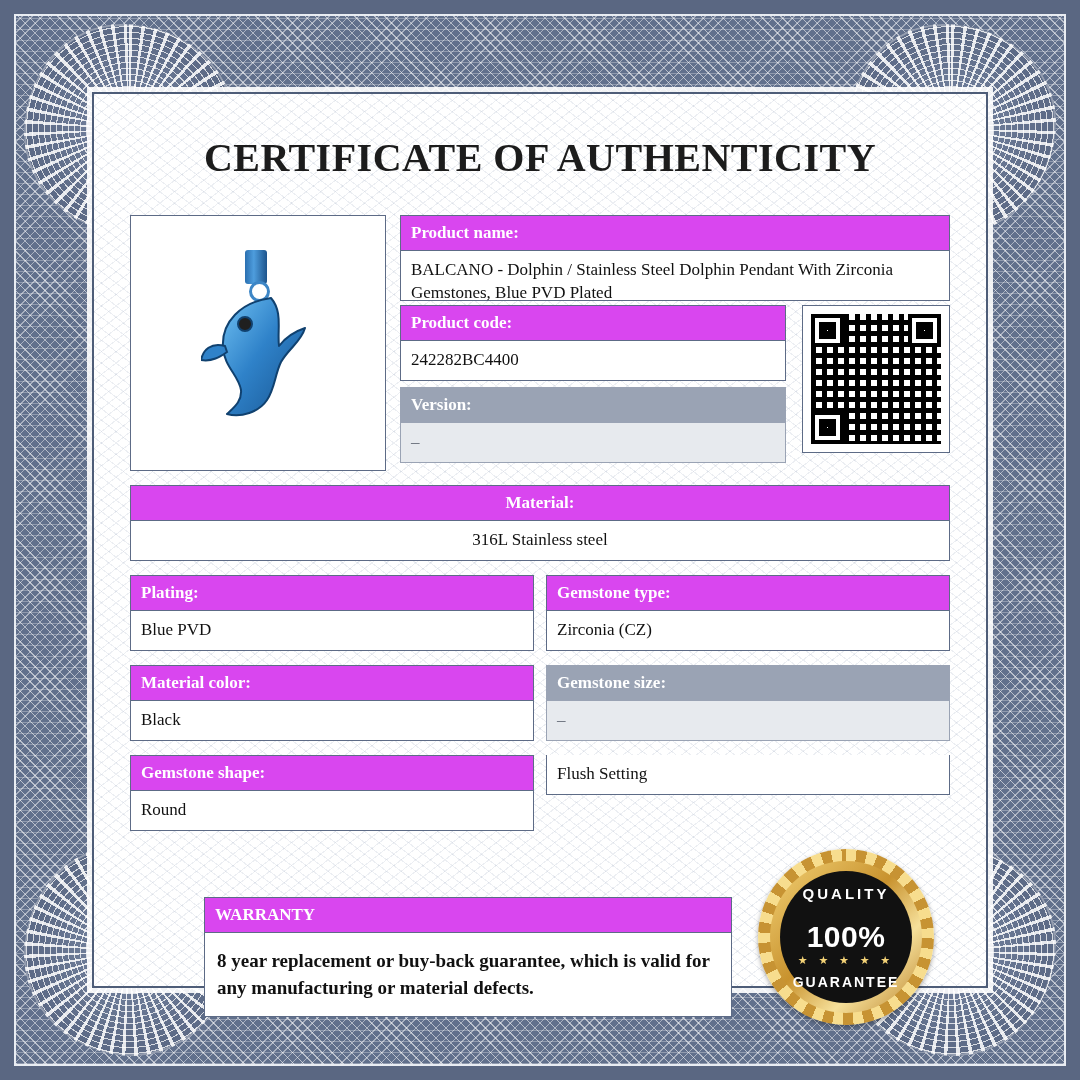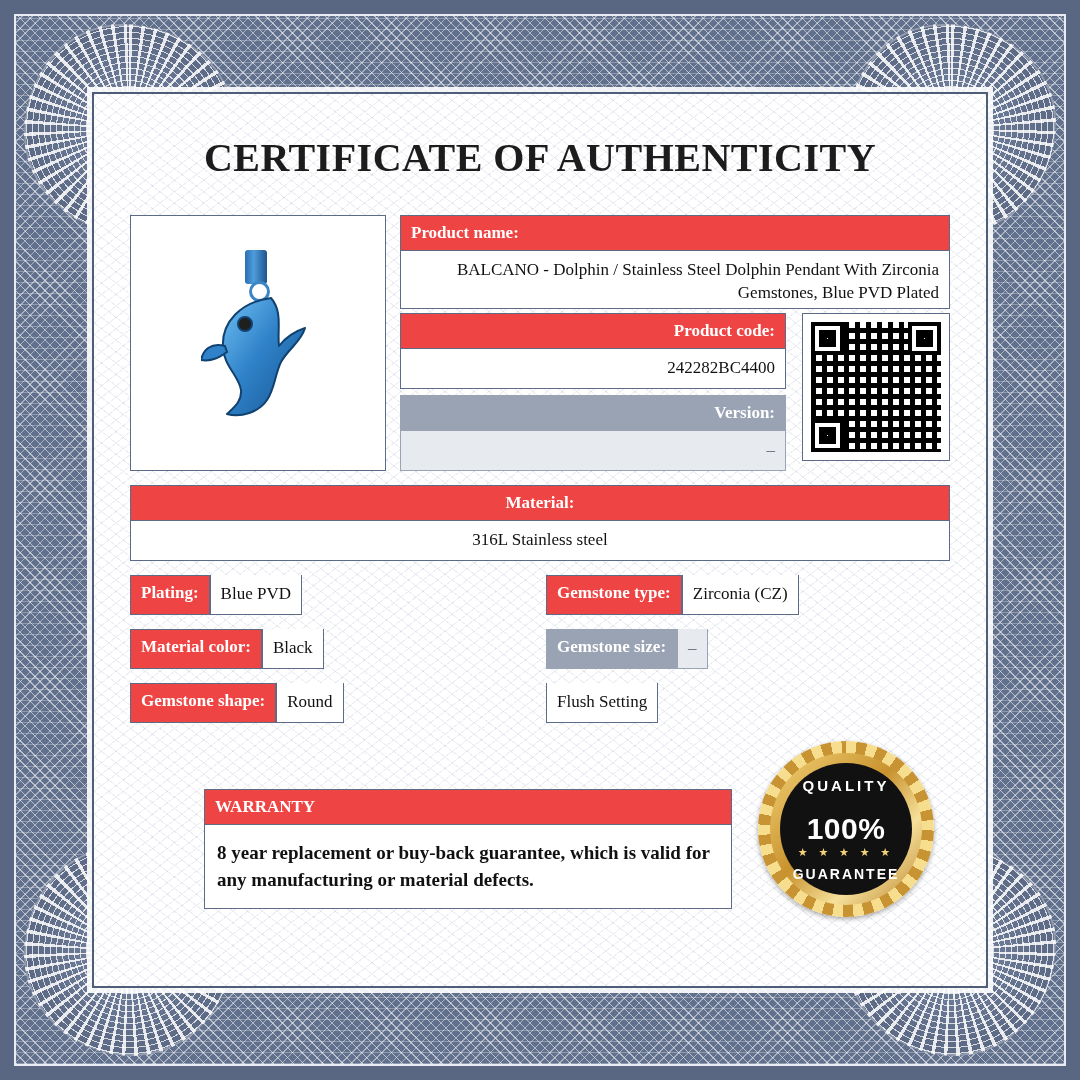--- a/index.html
+++ b/index.html
@@ -87,21 +87,21 @@
   .cert-title {
     text-align: center;
     font-size: 40px;
     font-weight: bold;
     letter-spacing: 0.5px;
     color: #1c1c1c;
     margin: 14px 0 34px 0;
     font-family: "Liberation Serif", serif;
   }
   .hdr {
-    background: #ef4444;
+    background: #d946ef;
     color: #ffffff;
     font-weight: bold;
     font-size: 17px;
     padding: 7px 10px;
     border: 1px solid #5d6b86;
     box-sizing: border-box;
   }
   .hdr.muted {
     background: #9aa3b4;
     border-color: #9aa3b4;
@@ -130,24 +130,24 @@
     background: #ffffff;
     border: 1px solid #5d6b86;
     box-sizing: border-box;
     display: flex;
     align-items: center;
     justify-content: center;
     flex: none;
   }
   .top-right { flex: 1; display: flex; flex-direction: column; }
   .pn-hdr { width: 100%; }
-  .pn-val { width: 100%; height: 58px; text-align: right; }
+  .pn-val { width: 100%; height: 50px; }
 
   .code-row { display: flex; gap: 16px; margin-top: 4px; }
-  .code-col { flex: 1; display: flex; flex-direction: column; text-align: right; }
+  .code-col { flex: 1; display: flex; flex-direction: column; }
   .qr-box {
     width: 148px; height: 148px;
     border: 1px solid #5d6b86;
     background: #fff;
     box-sizing: border-box;
     padding: 8px;
     flex: none;
   }
   .qr {
     width: 100%; height: 100%;
@@ -166,21 +166,21 @@
       inset 0 0 0 4px #000,
       inset 0 0 0 8px #fff,
       inset 0 0 0 16px #000;
   }
   .qr .f1 { left: 0; top: 0; }
   .qr .f2 { right: 0; top: 0; }
   .qr .f3 { left: 0; bottom: 0; }
 
   .single-block { margin-top: 14px; text-align: center; }
   .two-col { display: flex; gap: 12px; margin-top: 14px; }
-  .two-col > div { flex: 1; display: flex; flex-direction: row; }
+  .two-col > div { flex: 1; display: flex; flex-direction: column; }
 
   .warranty-wrap {
     display: flex;
     align-items: flex-end;
     margin-top: 18px;
   }
   .warranty {
     width: 528px;
     margin-left: 74px;
   }

